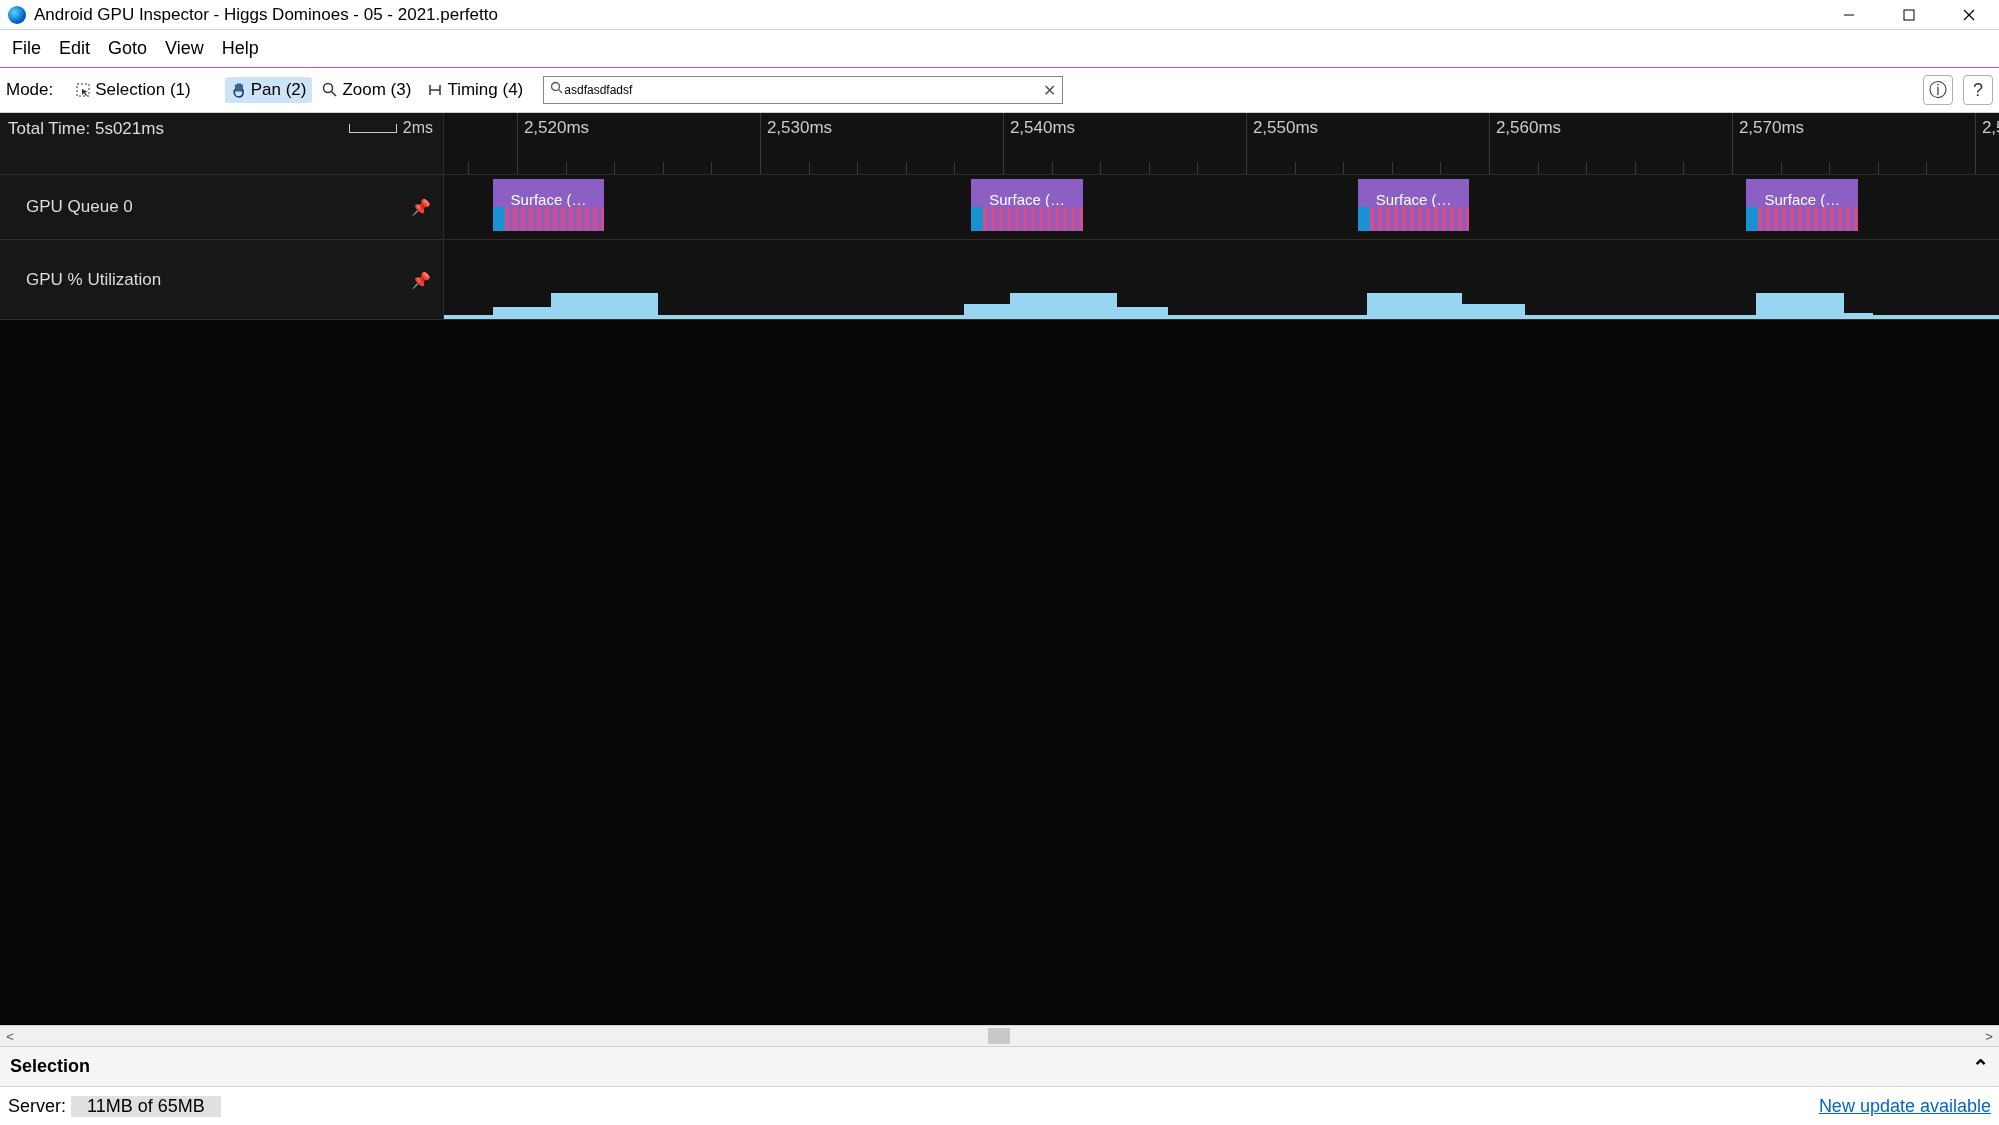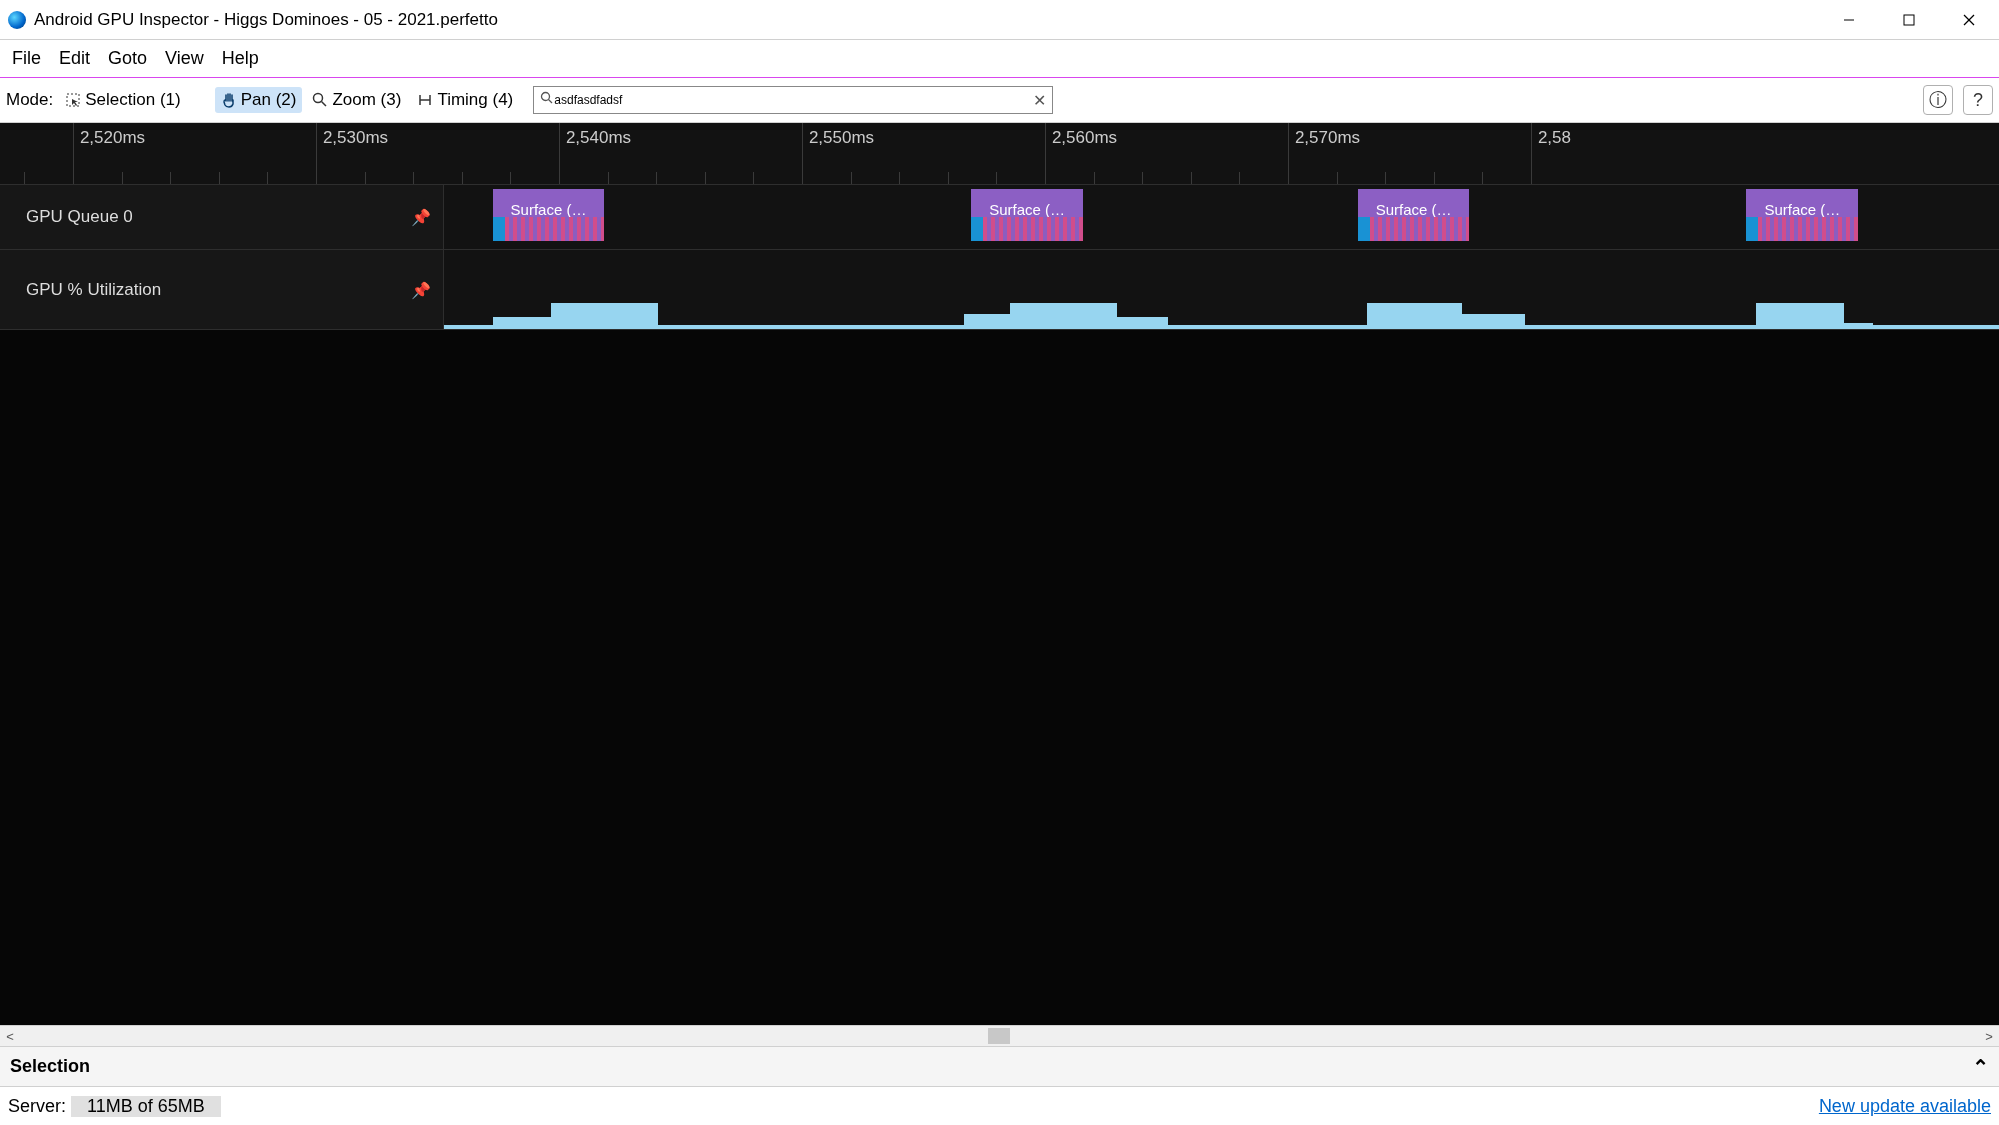--- a/index.html
+++ b/index.html
@@ -1,31 +1,31 @@
 <!DOCTYPE html>
 <html><head>
 <meta charset="utf-8">
 <style>
 * { margin: 0; padding: 0; box-sizing: border-box; font-family: "Segoe UI", Arial, sans-serif; }
 body { background: #fff; color: #000; font-size: 13px; width: 1999px; height: 1125px; display: flex; flex-direction: column; overflow: hidden; }
 
 
-.titlebar { height: 40px; background: #fff; border-bottom: 1px solid #d0d0d0; display: flex; align-items: center; padding-left: 8px; font-size: 17px; justify-content: flex-end; }
+.titlebar { height: 30px; background: #fff; border-bottom: 1px solid #d0d0d0; display: flex; align-items: center; padding-left: 8px; font-size: 17px; justify-content: flex-end; }
 .titlebar .app-icon { width: 18px; height: 18px; border-radius: 50%; background: radial-gradient(circle at 35% 35%, #5bd6ff, #0066cc 60%, #003366); margin-right: 8px; flex: 0 0 auto; }
 .titlebar .title { flex: 1; }
 .winbtns { display: flex; align-items: center; }
 .winbtn { width: 60px; height: 44px; display: flex; align-items: center; justify-content: center; font-size: 15px; }
 
 
 .menubar { height: 38px; display: flex; align-items: center; padding-left: 4px; font-size: 18px; border-bottom: 1px solid #d946ef; }
 .menubar span { padding: 4px 8px; margin-right: 2px; }
 
 
 .modebar { height: 45px; display: flex; align-items: center; padding: 0 6px; border-bottom: 1px solid #d0d0d0; gap: 4px; font-size: 17px; }
-.modebar .label { margin-right: 2px; }
+.modebar .label { margin-right: 12px; }
 .modebtn { display: flex; align-items: center; padding: 3px 6px; gap: 4px; border-radius: 3px; }
 .modebtn.active { background: #cde3f8; margin-left: 24px; }
 .modebtn .icon { width: 16px; height: 16px; display: inline-flex; align-items: center; justify-content: center; font-size: 14px; }
 .searchbox { display: flex; align-items: center; border: 1px solid #888; width: 520px; height: 28px; margin-left: 10px; padding: 0 6px; font-size: 16px; }
 .searchbox input { border: 0; outline: 0; flex: 1; font-size: 12px; background: transparent; }
 .spacer { flex: 1; }
 .iconbtn { width: 30px; height: 30px; border: 1px solid #b0b0b0; border-radius: 4px; display: flex; align-items: center; justify-content: center; font-size: 18px; margin-left: 6px; color: #333; }
 
 
 .dark { background: #121212; color: #ddd; flex: 0 0 auto; }
@@ -163,20 +163,30 @@
       <span>ⓘ</span>
     </div>
   <div class="iconbtn">
       <span>?</span>
     </div>
 </div>
 
 <div class="dark">
 
   <div class="time-header">
+    <div class="leftcol">
+      <div class="total">
+        <span>Total Time:</span>
+        <span>5s021ms</span>
+      </div>
+      <div class="scale">
+        <div class="scale-bracket"></div>
+        <span>2ms</span>
+      </div>
+    </div>
     <div class="ruler" id="ruler">
         <div class="major" style="left: 72.9px;">2,520ms</div>
         <div class="tick" style="left: 121.5px;"></div>
         <div class="tick" style="left: 170.1px;"></div>
         <div class="tick" style="left: 218.7px;"></div>
         <div class="tick" style="left: 267.3px;"></div>
         <div class="major" style="left: 315.9px;">2,530ms</div>
         <div class="tick" style="left: 364.5px;"></div>
         <div class="tick" style="left: 413.1px;"></div>
         <div class="tick" style="left: 461.7px;"></div>

